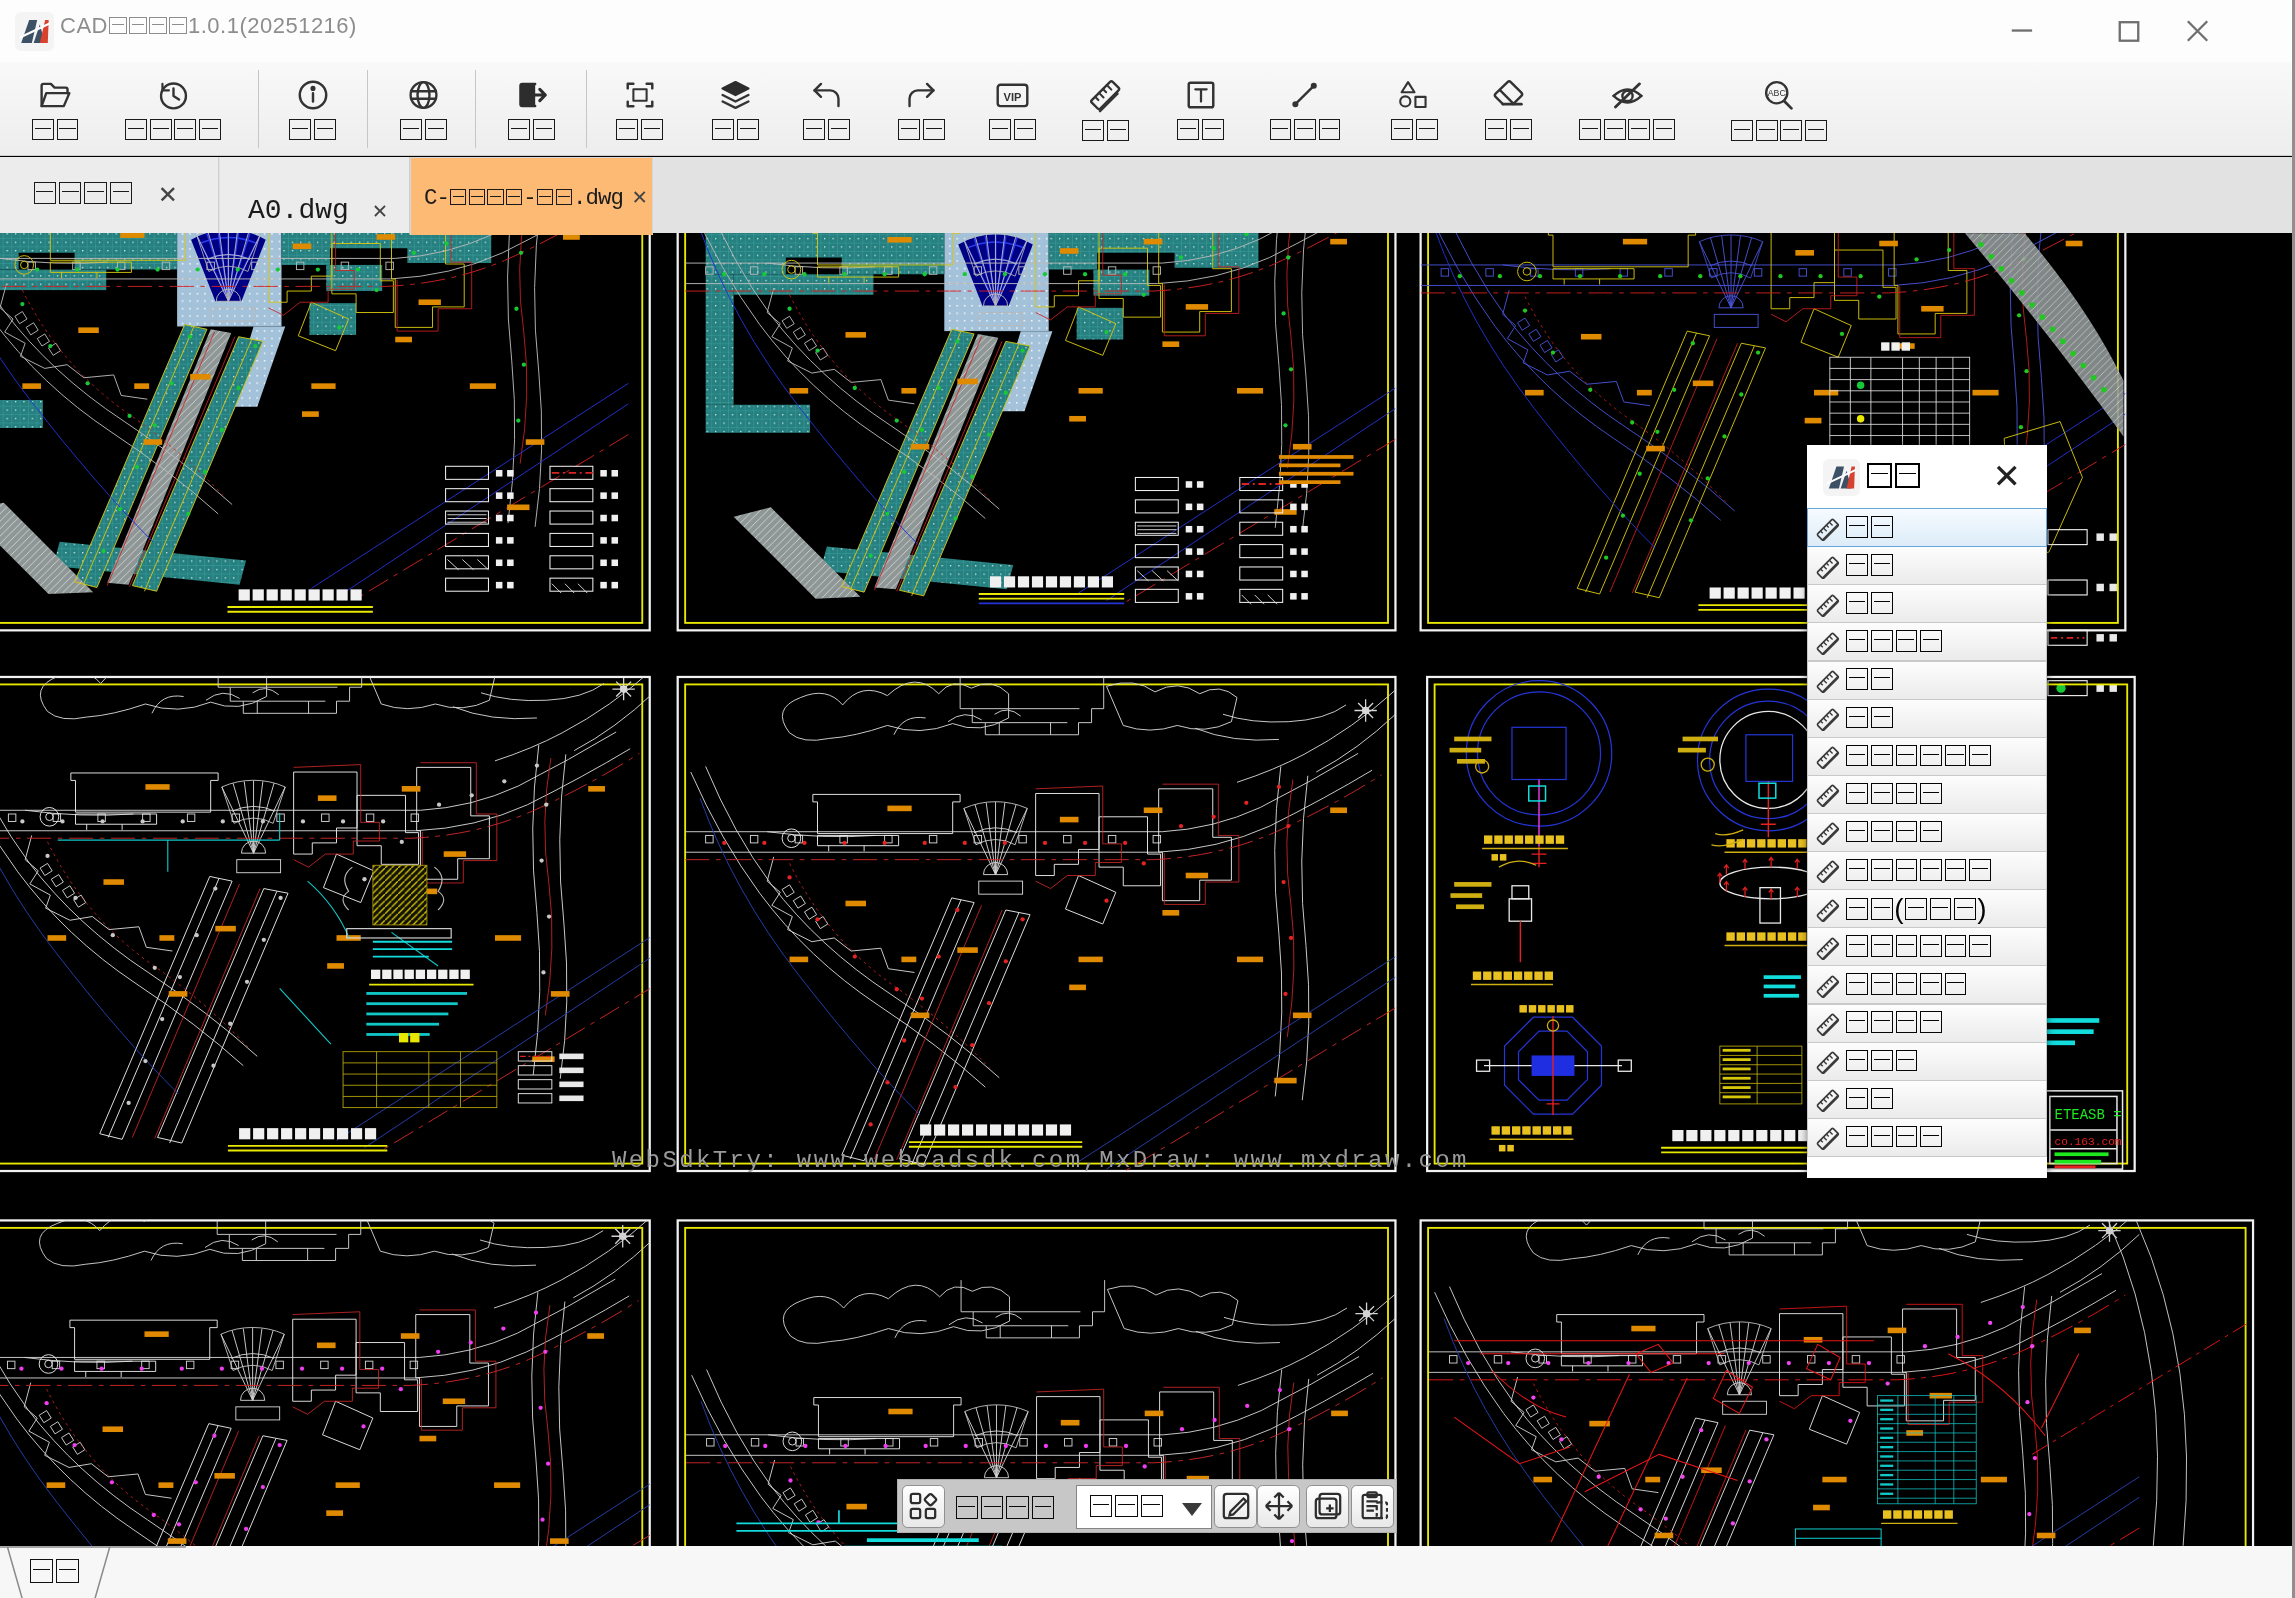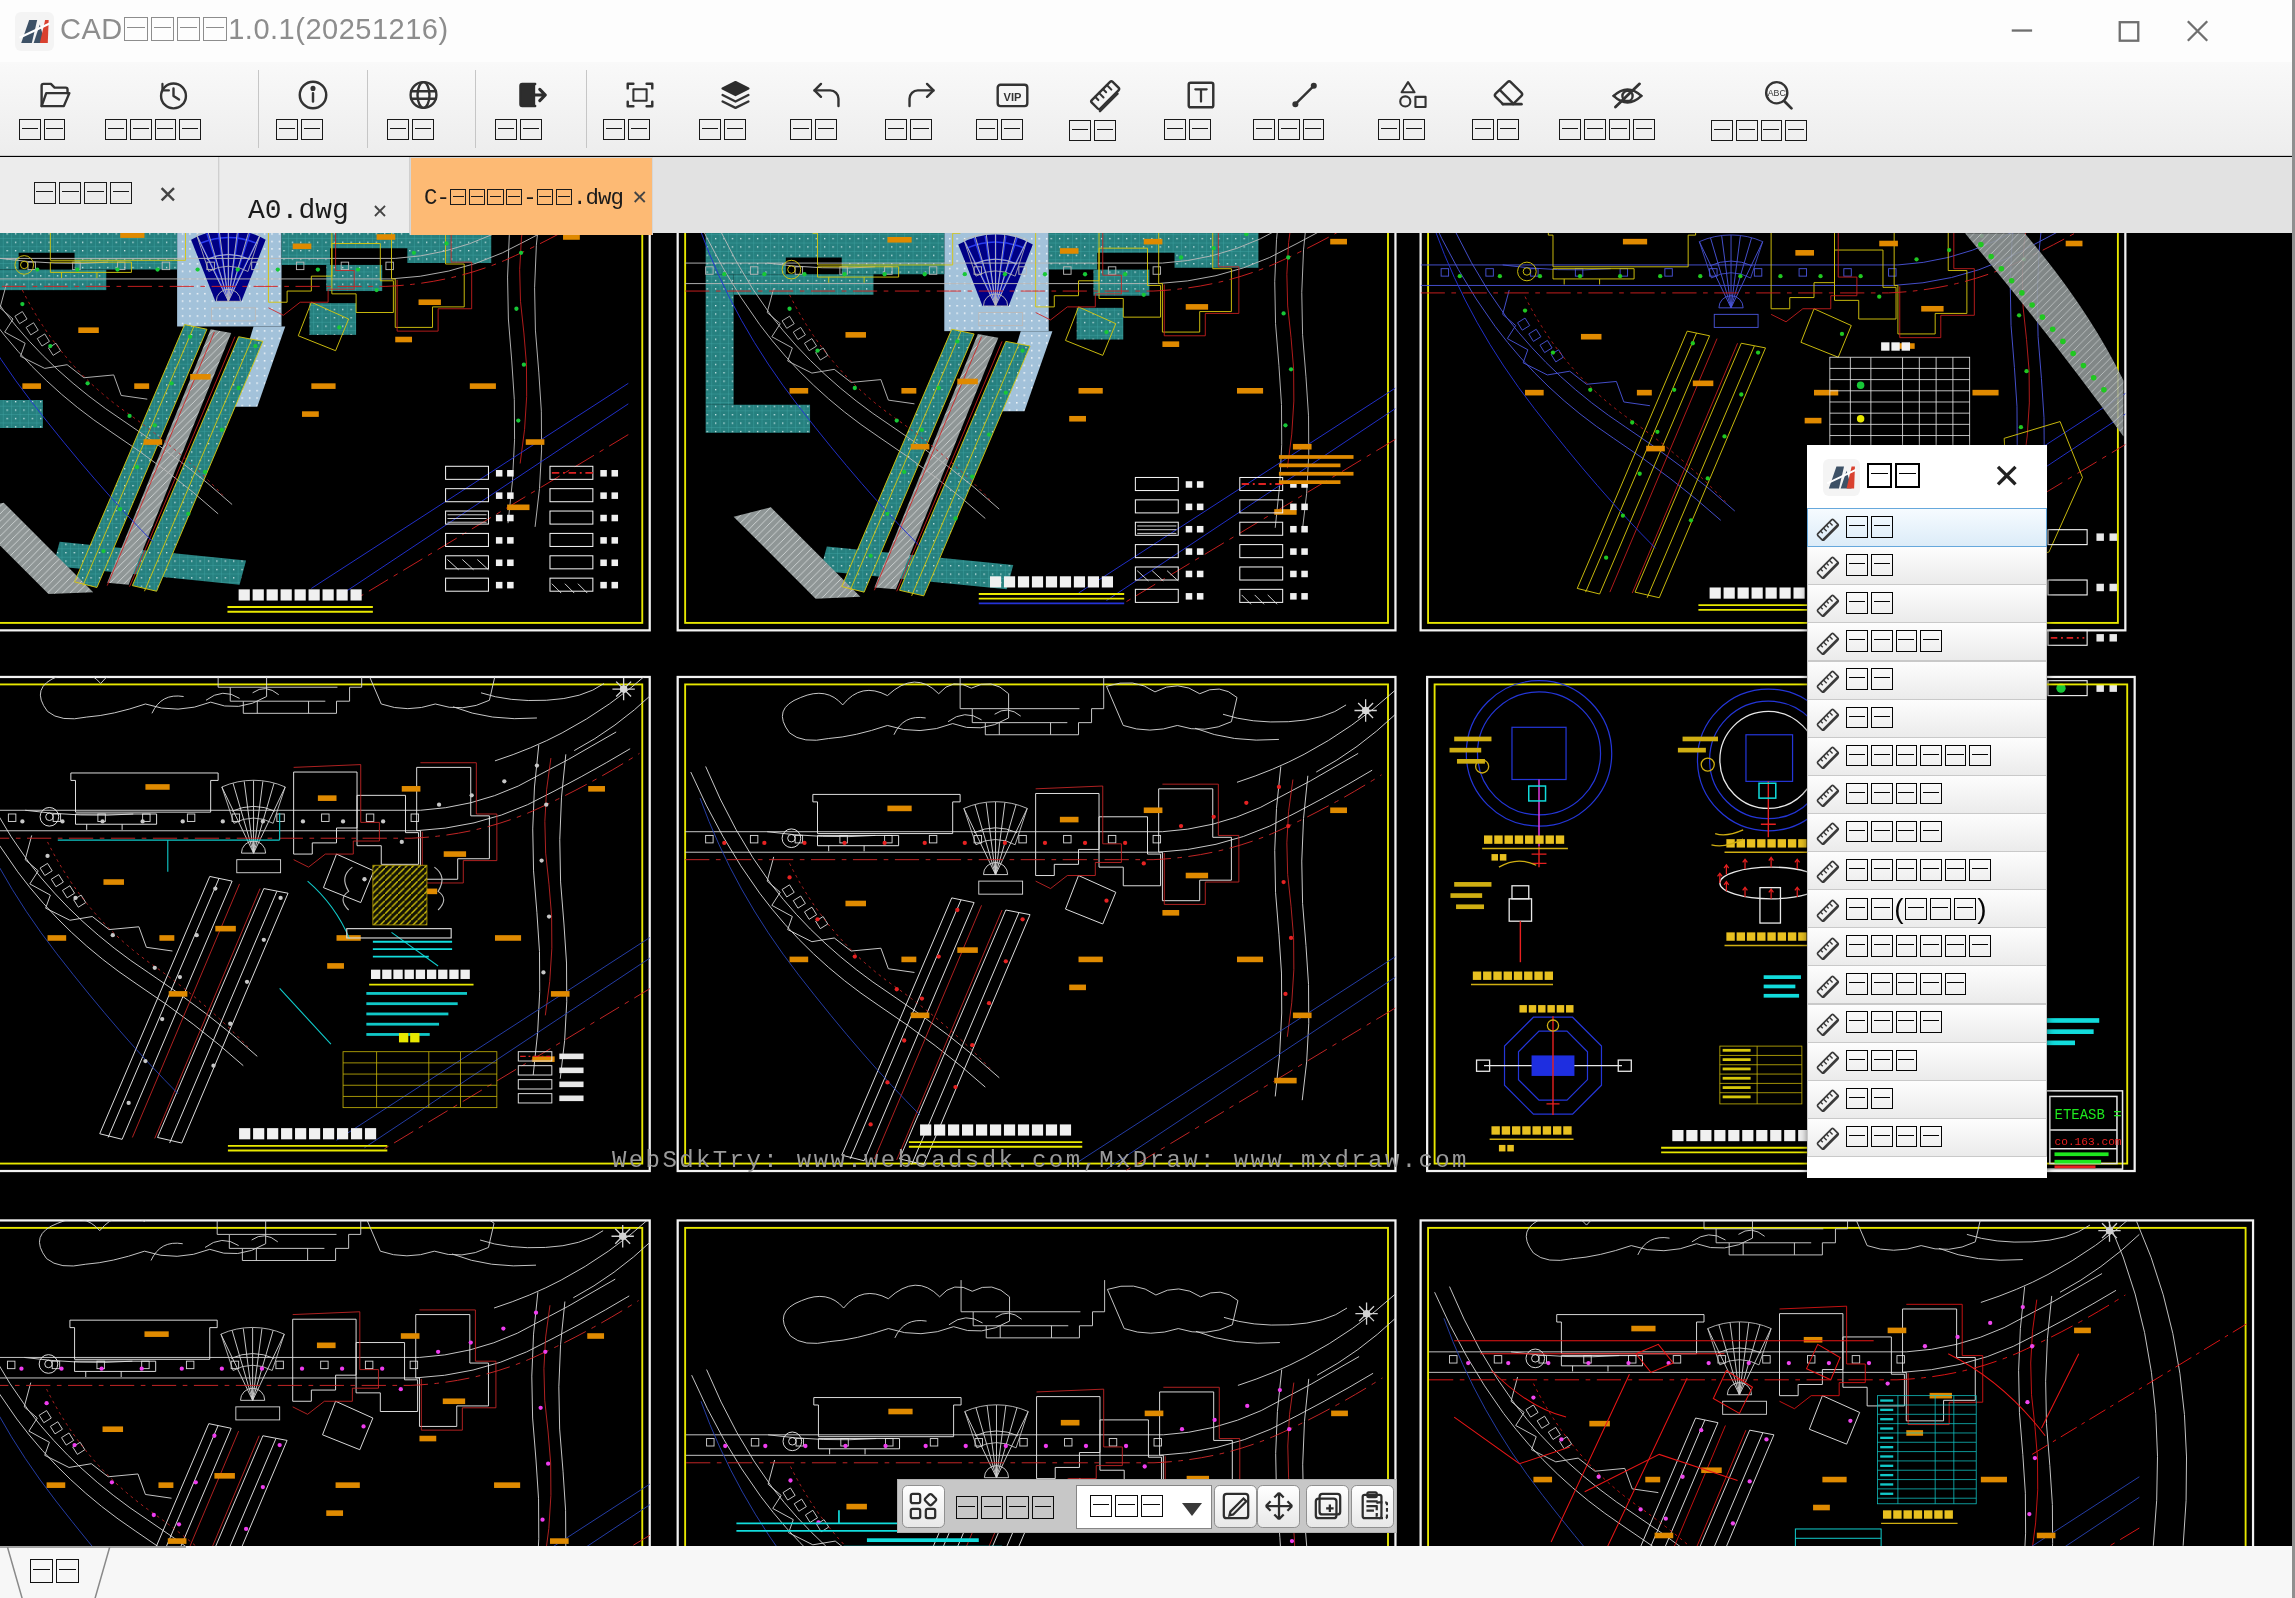--- a/index.html
+++ b/index.html
@@ -1,24 +1,24 @@
 <!DOCTYPE html>
 <html style="font-size:15px"><head><meta charset="utf-8">
 <style>
 *{margin:0;padding:0;box-sizing:border-box}
 html,body{width:2295px;height:1599px;overflow:hidden;background:#000;font-family:"Liberation Sans",sans-serif}
 .abs{position:absolute}
 i.t{display:inline-block;width:.80em;height:.80em;border:.068em solid currentColor;margin:0 .055em;vertical-align:-.055em;position:relative}
 i.t:after{content:"";position:absolute;left:9%;right:9%;top:41%;height:0;border-top:.062em solid currentColor}
 i.t.sm{width:.72em;height:.72em}
 #titlebar{left:0;top:0;width:2295px;height:62px;background:#fdfdfd}
-#ttxt{left:60px;top:13px;font-size:29px;color:#8d8d8d;letter-spacing:0.5px}
+#ttxt{left:60px;top:13px;font-size:22px;color:#8d8d8d;letter-spacing:0.5px}
 #logo1{left:15px;top:12px}
 #toolbar{left:0;top:62px;width:2295px;height:94px;background:linear-gradient(#f9f9f9,#ededed);border-bottom:0.9px solid #cdcdcd}
-.tbi{position:absolute;top:0;text-align:left;color:#1c1c1c}
+.tbi{position:absolute;top:0;text-align:center;color:#1c1c1c}
 .tbi svg{display:block;margin:16px auto 0}
 .tbi .lb{font-size:27px;line-height:27px;margin-top:4.7px;color:#1a1a1a}
 .tsep{position:absolute;top:7.5px;height:78px;width:0.9px;background:#c6c6c6}
 #tabbar{left:0;top:157px;width:2295px;height:76px;background:#e2e2e2}
 .tab{position:absolute;top:157px;height:76px;white-space:nowrap;background:#ececec;border-right:0.9px solid #cfcfcf;color:#1b1b1b;font-size:28px}
 .tab .x{font-size:24px;color:#444;margin-left:24px}
 #tab3{background:#fdba74;height:78px;border:0.9px solid #d6d6d6;border-bottom:none}
 #statusbar{left:0;top:1546px;width:2295px;height:53px;background:#f7f7f7}
 #modeltxt{left:28px;top:1555px;font-size:29px;color:#111}
 #panel{left:1807px;top:445px;width:240px;height:733px;background:#fff;box-shadow:0 0 7.5px rgba(0,0,0,.5)}

